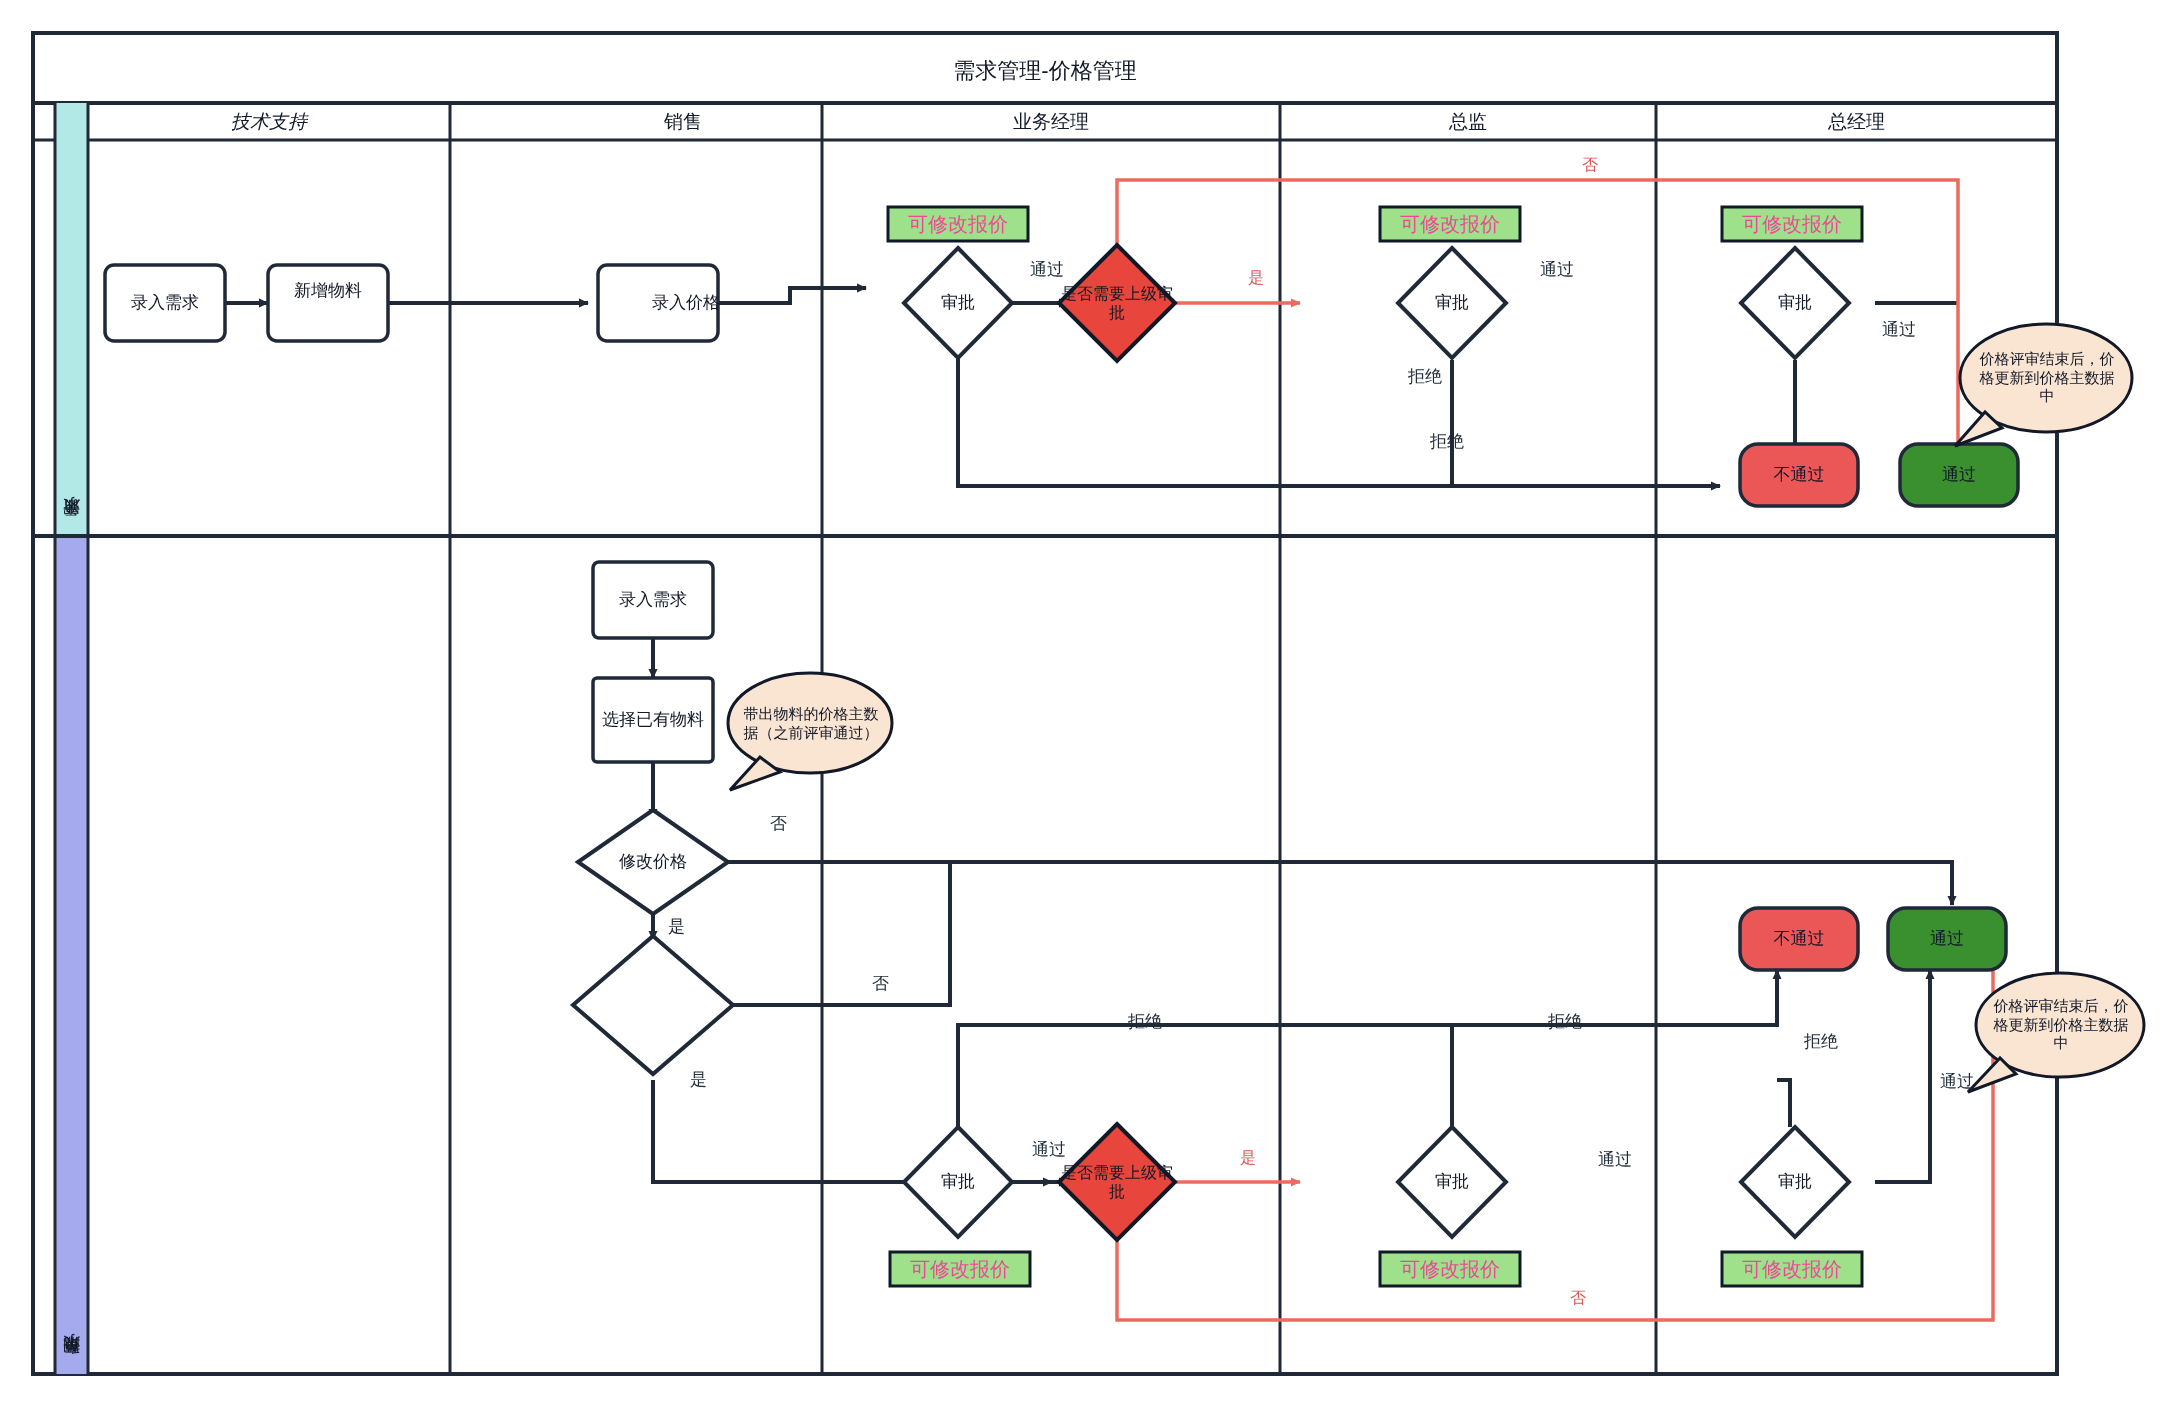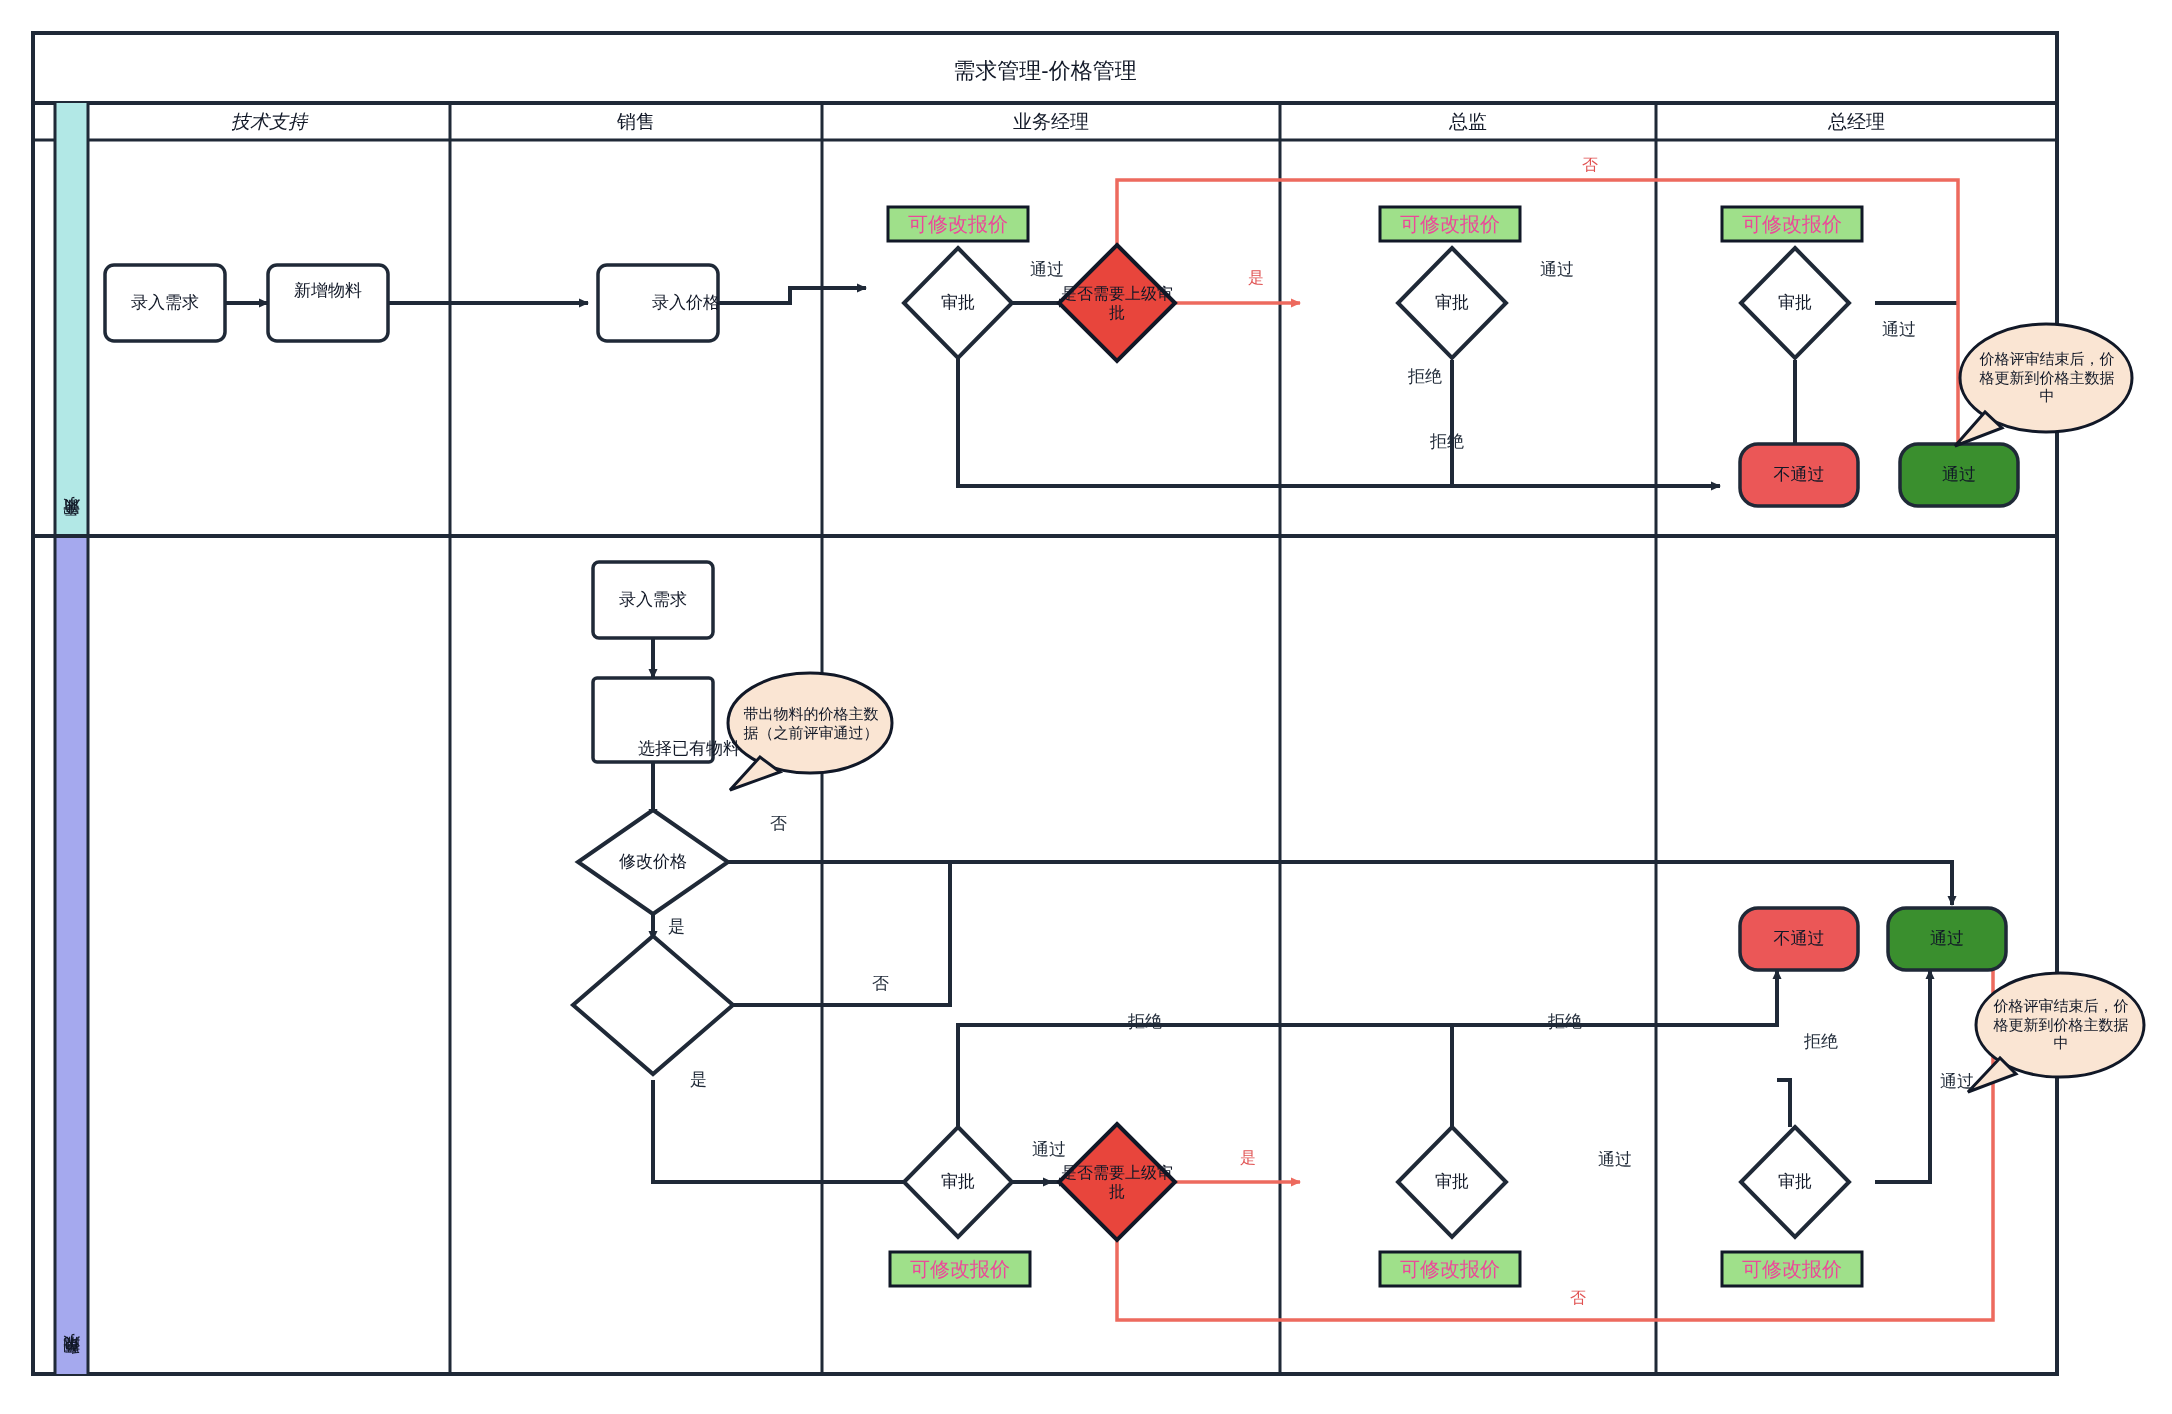--- a/index.html
+++ b/index.html
@@ -157,21 +157,21 @@
       <ellipse cx="810" cy="723" rx="82" ry="50" fill="#fae5d3" stroke="#111827" stroke-width="3"></ellipse>
       <path d="M760,757 L730,790 L780,772 z" fill="#fae5d3" stroke="#111827" stroke-width="3"></path>
       <ellipse cx="2060" cy="1025" rx="84" ry="52" fill="#fae5d3" stroke="#111827" stroke-width="3"></ellipse>
       <path d="M2000,1058 L1968,1092 L2016,1074 z" fill="#fae5d3" stroke="#111827" stroke-width="3"></path>
     </g>
   </svg>
 
   <div class="abs ctr diagram-title" style="left:33px;top:46px;width:2024px;height:50px;">需求管理-价格管理</div>
 
   <div class="abs ctr col-head" style="left:88px;top:104px;width:362px;height:36px;font-style:italic;">技术支持</div>
-  <div class="abs ctr col-head" style="left:450px;top:104px;width:372px;height:36px;">销售</div>
+  <div class="abs ctr col-head" style="left:450px;top:104px;width:372px;height:36px;padding-left:47px;">销售</div>
   <div class="abs ctr col-head" style="left:822px;top:104px;width:458px;height:36px;">业务经理</div>
   <div class="abs ctr col-head" style="left:1280px;top:104px;width:376px;height:36px;">总监</div>
   <div class="abs ctr col-head" style="left:1656px;top:104px;width:401px;height:36px;">总经理</div>
 
   <div class="abs ctr" style="left:55px;top:103px;width:33px;height:433px;align-items:flex-end;padding-bottom:6px;box-sizing:border-box;">
     <div class="lane-label-text">新需求</div>
   </div>
   <div class="abs ctr" style="left:55px;top:536px;width:33px;height:838px;align-items:flex-end;padding-bottom:6px;box-sizing:border-box;">
     <div class="lane-label-text">翻单需求</div>
   </div>
@@ -194,21 +194,21 @@
   <div class="abs edge-label-red" style="left:1248px;top:268px;">是</div>
   <div class="abs edge-label-red" style="left:1582px;top:155px;">否</div>
   <div class="abs edge-label" style="left:1540px;top:258px;">通过</div>
   <div class="abs edge-label" style="left:1408px;top:365px;">拒绝</div>
   <div class="abs edge-label" style="left:1882px;top:318px;">通过</div>
   <div class="abs edge-label" style="left:1430px;top:430px;">拒绝</div>
 
   <div class="abs ctr note-text" style="left:1976px;top:330px;width:142px;height:96px;">价格评审结束后，价格更新到价格主数据中</div>
 
   <div class="abs ctr node-text" style="left:593px;top:562px;width:120px;height:76px;">录入需求</div>
-  <div class="abs ctr node-text" style="left:636px;top:678px;width:106px;height:84px;margin-top:29px;">选择已有物料</div>
+  <div class="abs ctr node-text" style="left:600px;top:678px;width:106px;height:84px;">选择已有物料</div>
   <div class="abs ctr node-text" style="left:593px;top:844px;width:120px;height:36px;">修改价格</div>
   <div class="abs ctr node-text" style="left:898px;top:1164px;width:120px;height:36px;">审批</div>
   <div class="abs ctr node-text-sm" style="left:1058px;top:1151px;width:118px;height:62px;">是否需要上级审批</div>
   <div class="abs ctr node-text" style="left:1392px;top:1164px;width:120px;height:36px;">审批</div>
   <div class="abs ctr node-text" style="left:1735px;top:1164px;width:120px;height:36px;">审批</div>
   <div class="abs ctr node-text" style="left:1740px;top:908px;width:118px;height:62px;">不通过</div>
   <div class="abs ctr node-text" style="left:1888px;top:908px;width:118px;height:62px;">通过</div>
 
   <div class="abs ctr tag-text" style="left:890px;top:1252px;width:140px;height:34px;">可修改报价</div>
   <div class="abs ctr tag-text" style="left:1380px;top:1252px;width:140px;height:34px;">可修改报价</div>

